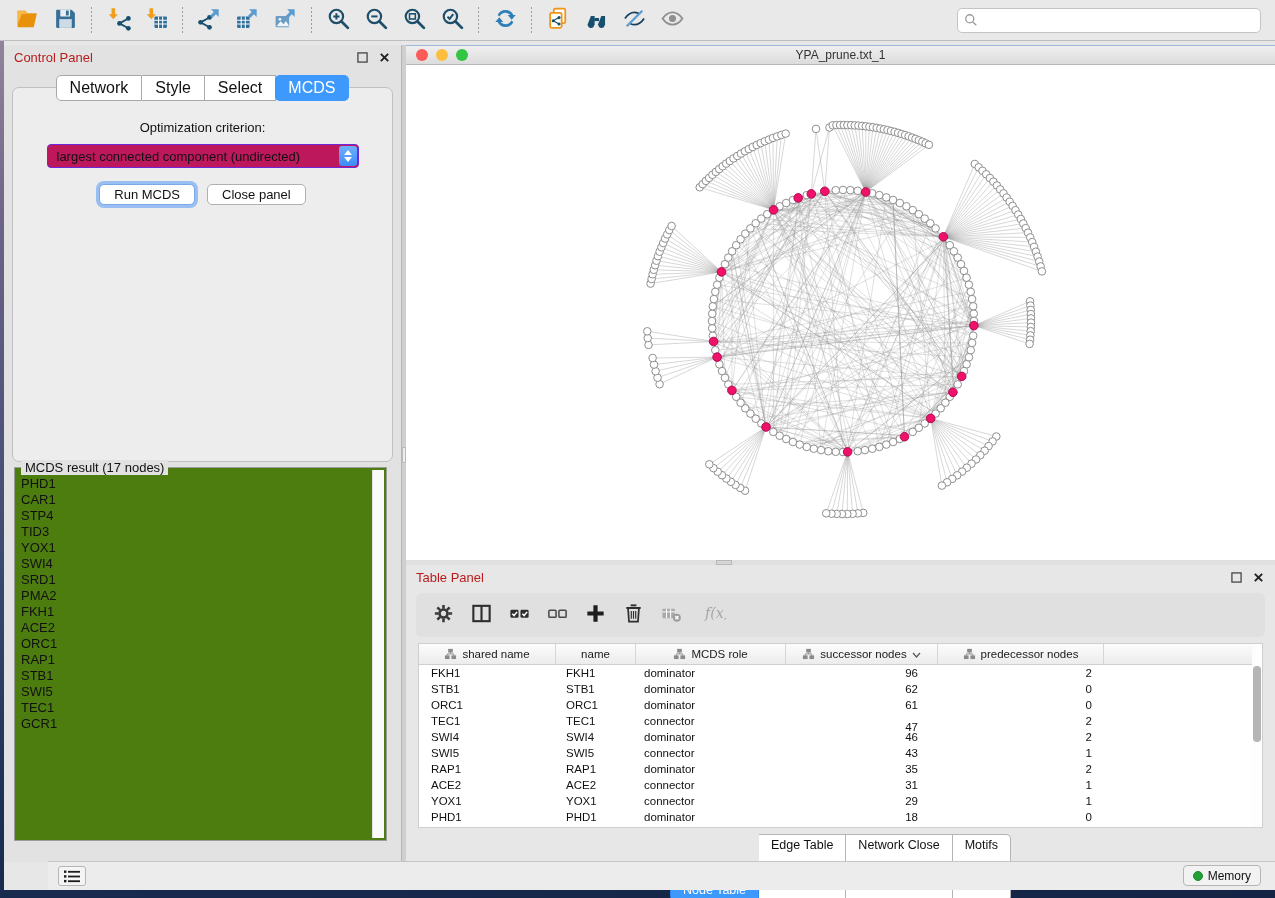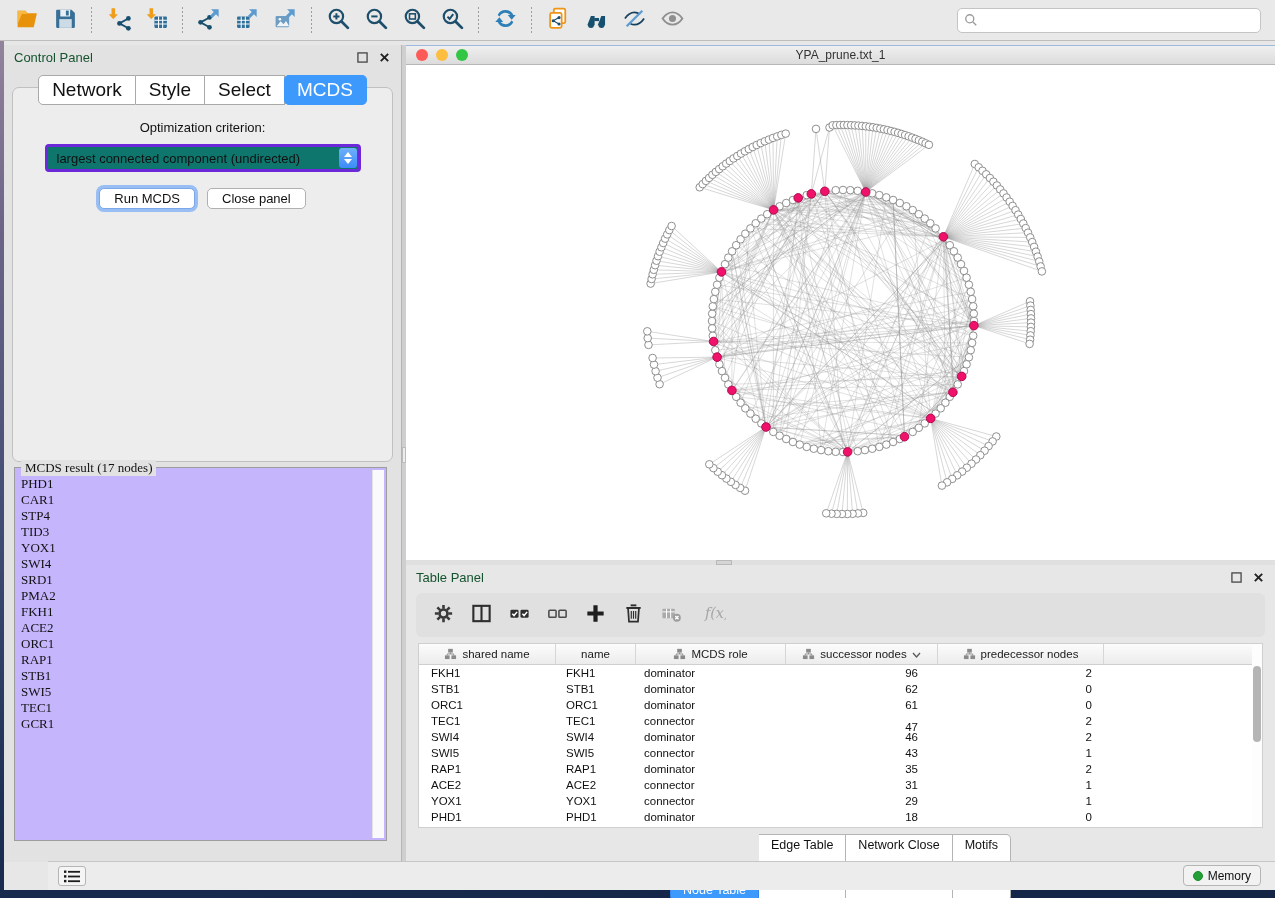--- a/index.html
+++ b/index.html
@@ -18,41 +18,41 @@
   .tb-sep{width:1px;height:26px;margin:0 7px;background-image:linear-gradient(#9d9d9d 50%,transparent 50%);
     background-size:1px 4px;}
   .searchbox{margin-left:auto;margin-right:6px;width:290px;height:23px;background:#fff;
     border:1px solid #c4c4c4;border-radius:5px;display:flex;align-items:center;padding:0 6px;}
   .searchbox svg{width:14px;height:14px;margin-right:4px;flex:none;}
   .searchbox input{border:none;outline:none;flex:1;font-size:12px;background:transparent;height:18px;}
   
   .control-panel{position:absolute;left:0px;top:4px;width:398px;height:817px;background:#e2e2e2;
     border-right:1px solid #b5b5b5;box-sizing:border-box;}
   .panel-titlebar{height:24px;display:flex;align-items:center;padding:0 10px;}
-  .panel-title{font-size:13px;color:#14532d;}
+  .panel-title{font-size:13px;color:#b91c1c;}
   .panel-ctrls{margin-left:auto;display:flex;align-items:center;gap:8px;}
   .panel-ctrls .pc{width:14px;height:14px;display:flex;align-items:center;justify-content:center;}
   .cp-tabs{position:absolute;left:0;right:0;top:30px;display:flex;justify-content:center;z-index:3;}
-  .cp-tab{font-size:19px;padding:3px 13px;background:#fff;border:1px solid #a9a9a9;border-left:none;color:#111;}
+  .cp-tab{font-size:16px;padding:3px 13px;background:#fff;border:1px solid #a9a9a9;border-left:none;color:#111;}
   .cp-tab:first-child{border-left:1px solid #a9a9a9;border-radius:5px 0 0 5px;}
   .cp-tab.active{background:#3e99fd;border-color:#3e99fd;color:#fff;border-radius:5px;margin-left:-1px;}
   .cp-content{position:absolute;left:8px;right:8px;top:42px;height:373px;background:#ededed;
     border:1px solid #c0c0c0;border-radius:7px;}
   .opt-label{margin-top:32px;text-align:center;font-size:13px;color:#111;}
-  .opt-select{margin:9px auto 16px;width:310px;height:22px;background:#0f766e;border:3px solid #6d28d9;
+  .opt-select{margin:9px auto 16px;width:310px;height:22px;background:#be185d;border:1px solid #6d28d9;
     border-radius:4px;display:flex;align-items:center;position:relative;}
   .opt-select .val{font-size:13px;padding-left:9px;color:#111;white-space:nowrap;}
   .opt-select .stepper{position:absolute;right:1px;top:1px;bottom:1px;width:18px;border-radius:3px;
     background:linear-gradient(#6fb0fb,#3b8bf8);display:flex;flex-direction:column;align-items:center;justify-content:center;gap:2px;}
   .btn-row{display:flex;justify-content:center;gap:12px;margin-top:14px;}
   .mac-btn{font-size:13px;height:21px;padding:0 14px;background:#fff;border:1px solid #b0b0b0;
     border-radius:5px;color:#111;}
   .mac-btn.focused{box-shadow:0 0 0 3px rgba(106,164,248,.65);border-color:#7aa8e8;}
-  .result-box{position:absolute;left:10px;right:14px;top:422px;height:372px;background:#c4b5fd;
-    border:1px solid #9d9d9d;font-family:Liberation Serif, serif;}
+  .result-box{position:absolute;left:10px;right:14px;top:422px;height:372px;background:#4d7c0f;
+    border:1px solid #9d9d9d;}
   .result-legend{position:absolute;top:-8px;left:6px;background:#e2e2e2;padding:0 4px;font-size:13px;color:#111;}
   .result-list{position:absolute;inset:8px 14px 4px 6px;overflow:hidden;}
   .result-list div{font-size:13px;line-height:16px;color:#111;}
   .result-scroll{position:absolute;top:2px;bottom:2px;right:2px;width:11px;background:#fafafa;border-left:1px solid #e3e3e3;}
   
   .v-split{position:absolute;left:398px;top:4px;width:4px;height:817px;background:#cfcfcf;}
   .v-split .grip{position:absolute;top:402px;left:0;width:4px;height:16px;background:#ededed;border:1px solid #bbb;box-sizing:border-box;}
   .h-split{position:absolute;left:402px;top:519px;width:869px;height:5px;background:#e0e0e0;}
   .h-split .grip{position:absolute;left:310px;top:0;width:16px;height:5px;background:#d5d5d5;border:1px solid #b9b9b9;box-sizing:border-box;}
   

